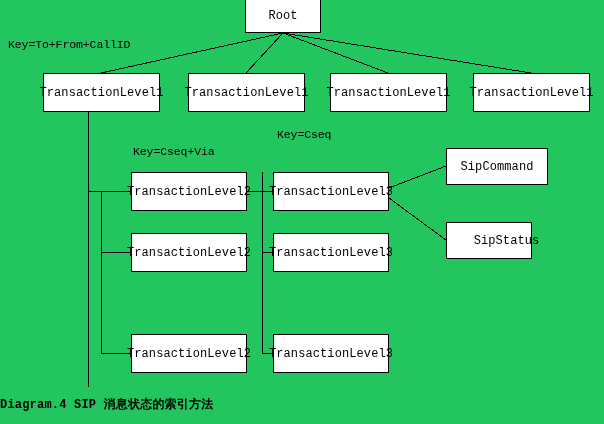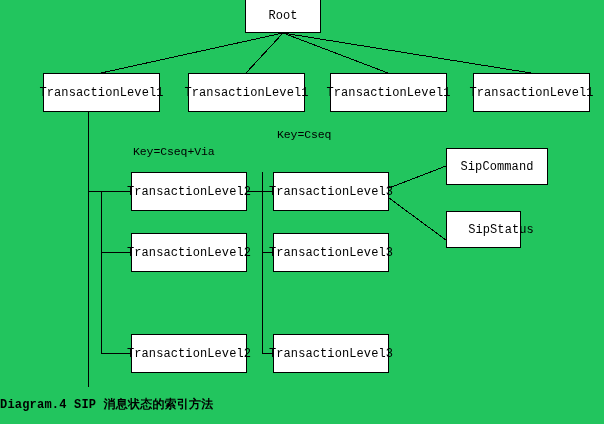--- a/index.html
+++ b/index.html
@@ -82,20 +82,21 @@
 
       <line x1="389" y1="188" x2="446" y2="166"></line>
       <line x1="389" y1="198" x2="446" y2="240"></line>
     </g>
   </svg>
 
   <div class="node-box" style="left:245px; top:-2px; width:76px; height:35px;">
     <span>Root</span>
   </div>
 
+  <div class="key-label" style="left:8px; top:38px;">Key=To+From+CallID</div>
   <div class="key-label" style="left:133px; top:145px;">Key=Cseq+Via</div>
   <div class="key-label" style="left:277px; top:128px;">Key=Cseq</div>
 
   <div class="node-box" style="left:43px; top:73px; width:117px; height:39px;">
     <span>TransactionLevel1</span>
   </div>
   <div class="node-box" style="left:188px; top:73px; width:117px; height:39px;">
     <span>TransactionLevel1</span>
   </div>
   <div class="node-box" style="left:330px; top:73px; width:117px; height:39px;">
@@ -121,19 +122,19 @@
   <div class="node-box" style="left:273px; top:233px; width:116px; height:39px;">
     <span>TransactionLevel3</span>
   </div>
   <div class="node-box" style="left:273px; top:334px; width:116px; height:39px;">
     <span>TransactionLevel3</span>
   </div>
 
   <div class="node-box" style="left:446px; top:148px; width:102px; height:37px;text-align:center;">
     <span>SipCommand</span>
   </div>
-  <div class="node-box" style="left:446px; top:211px; width:75px; height:37px;padding-left:35px;">
+  <div class="node-box" style="left:446px; top:222px; width:86px; height:37px;padding-left:35px;">
     <span>SipStatus</span>
   </div>
 
   <div id="caption">Diagram.4 SIP 消息状态的索引方法</div>
 
 </div>
 
 </body></html>

